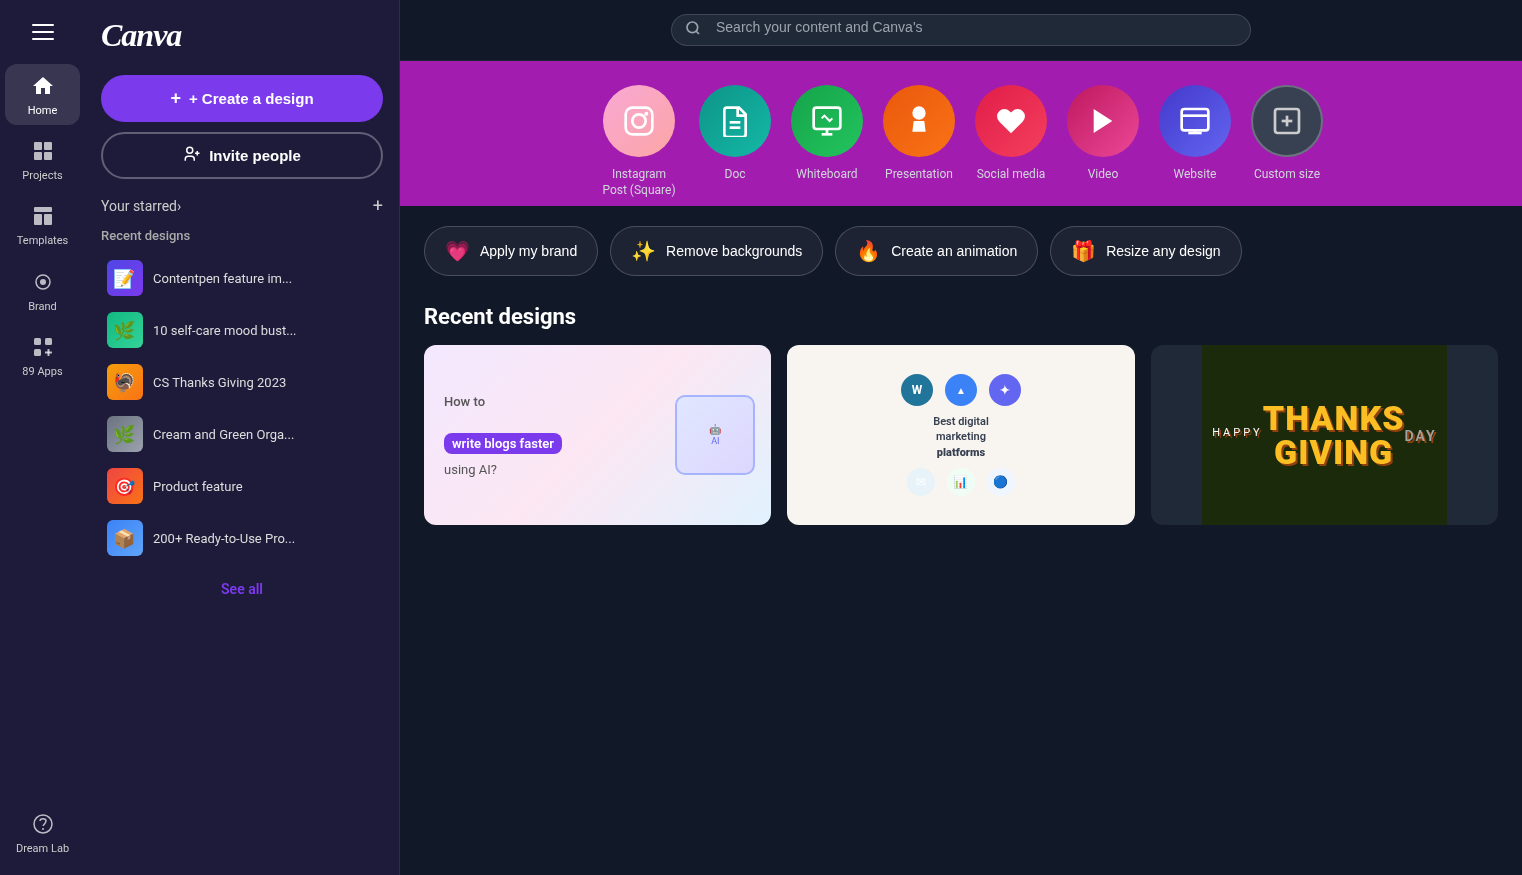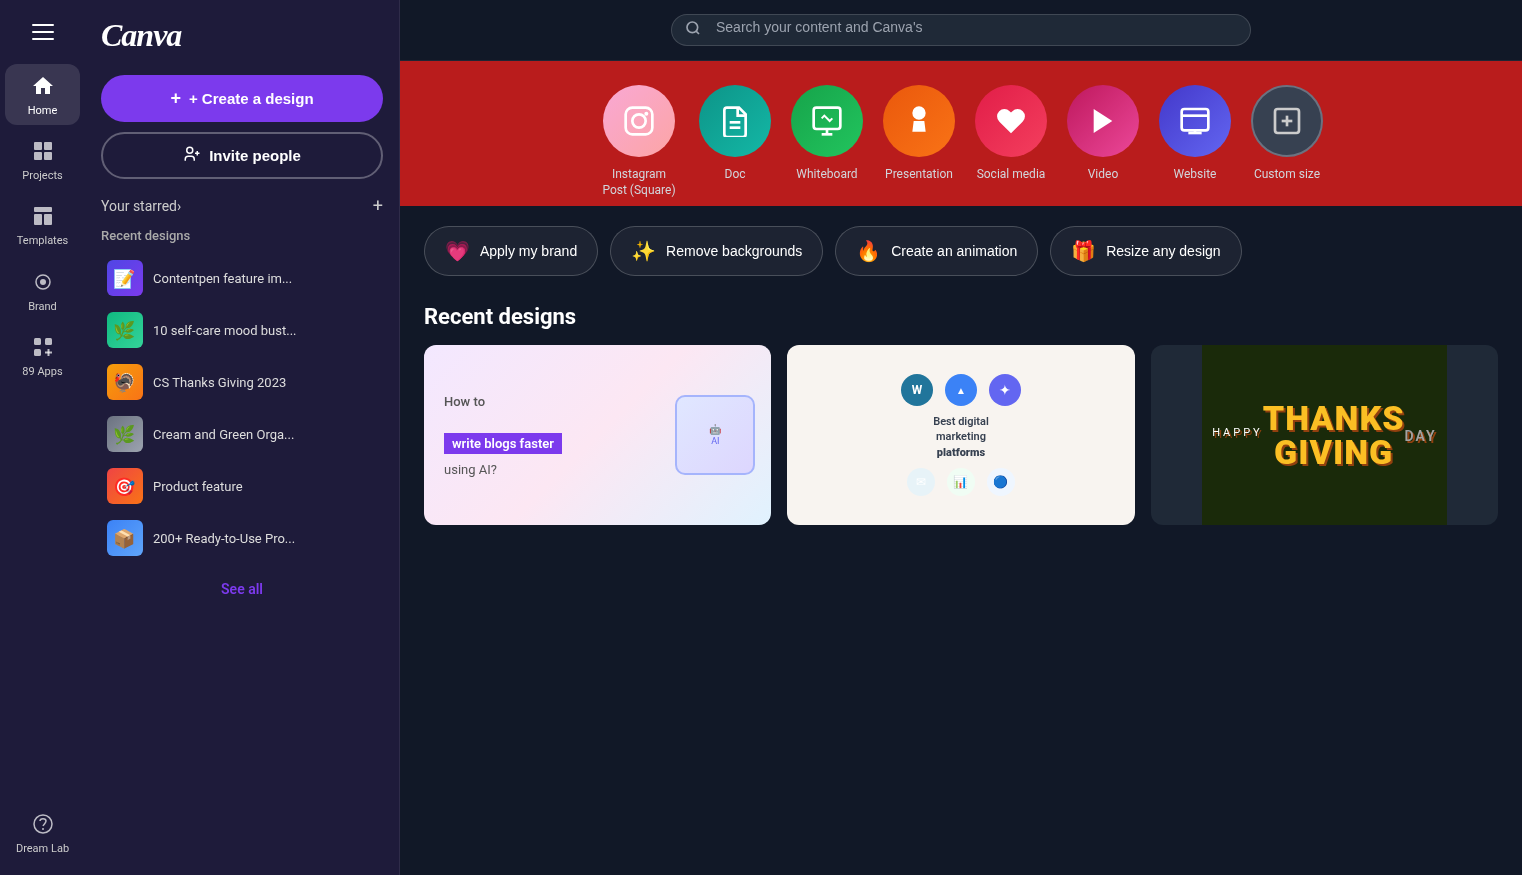--- a/index.html
+++ b/index.html
@@ -257,21 +257,21 @@
       font-weight: 800;
       color: #fff;
       text-shadow: 0 2px 10px rgba(0,0,0,0.3);
       position: relative;
       z-index: 1;
     }
 
     
     .design-types-section {
       padding: 24px 24px 0;
-      background: #b91c1c;
+      background: #a21caf;
     }
     .design-types-grid {
       display: flex;
       gap: 20px;
       justify-content: center;
       flex-wrap: nowrap;
       overflow-x: auto;
       padding-bottom: 8px;
     }
     .design-type-item {
@@ -664,21 +664,21 @@
 
   <div class="recent-designs-section">
     <h2 class="section-title">Recent designs</h2>
     <div class="designs-grid">
 
       <div class="design-card">
         <div class="design-card-img card-img-1">
           <div class="card-content-1" style="position:relative; width:100%;">
             <div style="max-width:55%;">
               <div style="font-size:13px; color:#555; margin-bottom:24px; font-weight:500;">How to</div>
-              <div style="background:#7c3aed; color:#fff; padding:3px 8px; border-radius:0; font-size:13px; font-weight:600; margin-bottom:4px; display:inline-block;">write blogs faster</div>
+              <div style="background:#7c3aed; color:#fff; padding:3px 8px; border-radius:8px; font-size:13px; font-weight:600; margin-bottom:4px; display:inline-block;">write blogs faster</div>
               <div style="font-size:13px; color:#555; margin-top:4px;">using AI?</div>
             </div>
             <div style="position:absolute; right:16px; top:50%; transform:translateY(-50%); width:80px; height:80px; background:linear-gradient(135deg,#e0e7ff,#ddd6fe); border-radius:10px; display:flex; align-items:center; justify-content:center; border:2px solid #a5b4fc; overflow:hidden;">
               <div style="font-size:10px; color:#6366f1; text-align:center; padding:4px;">🤖<br><span style="font-size:9px;">AI</span></div>
             </div>
           </div>
         </div>
       </div>
 
       <div class="design-card">

